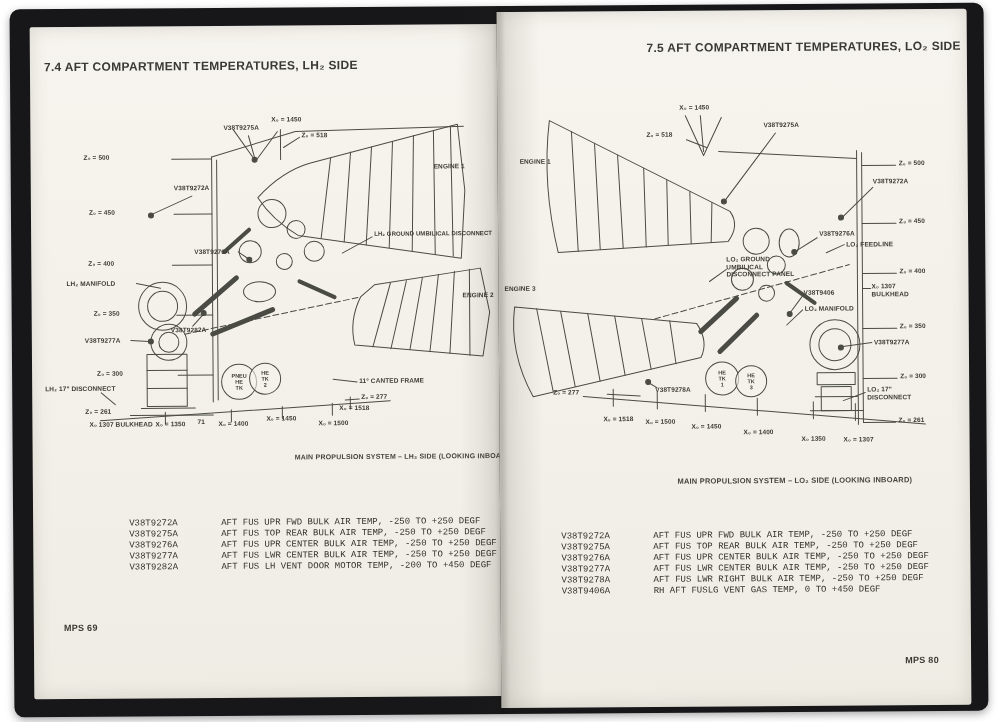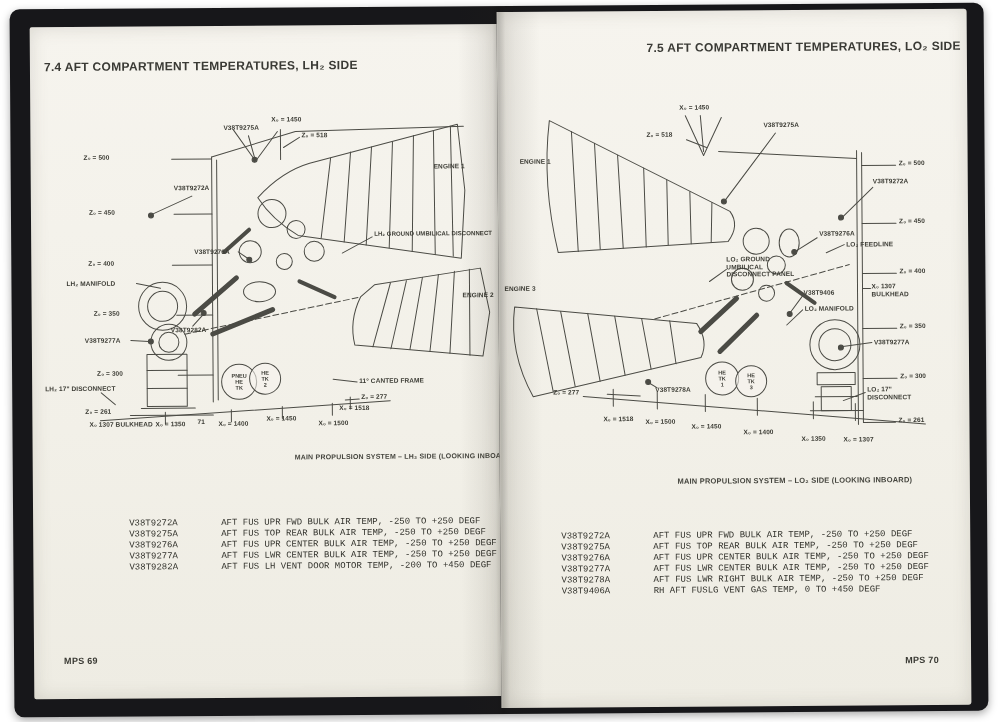--- a/index.html
+++ b/index.html
@@ -203,21 +203,21 @@
       <div class="legend-row">
           <span class="legend-id">V38T9277A</span>
           <span>AFT FUS LWR CENTER BULK AIR TEMP, -250 TO +250 DEGF</span>
         </div>
       <div class="legend-row">
           <span class="legend-id">V38T9282A</span>
           <span>AFT FUS LH VENT DOOR MOTOR TEMP, -200 TO +450 DEGF</span>
         </div>
     </div>
 
-    <div class="footer" style="left:30px;top:629px;">MPS 69</div>
+    <div class="footer" style="left:30px;top:596px;">MPS 69</div>
   </div>
 
   <div class="page page-right">
     <div class="title" style="right:6px;top:30px;text-align:right;">7.5 AFT COMPARTMENT TEMPERATURES, LO₂ SIDE</div>
 
     <div class="diagram" style="left:6px;top:83px;width:455px;height:360px;">
       <svg class="art" width="455" height="360" viewBox="0 0 455 360">
         <g stroke="#4b4b45" stroke-width="1" fill="none" stroke-linecap="round" stroke-linejoin="round">
 
           <line x1="353" y1="58" x2="353" y2="332"></line>
@@ -371,17 +371,17 @@
       <div class="legend-row">
           <span class="legend-id">V38T9278A</span>
           <span>AFT FUS LWR RIGHT BULK AIR TEMP, -250 TO +250 DEGF</span>
         </div>
       <div class="legend-row">
           <span class="legend-id">V38T9406A</span>
           <span>RH AFT FUSLG VENT GAS TEMP, 0 TO +450 DEGF</span>
         </div>
     </div>
 
-    <div class="footer" style="left:404px;top:646px;">MPS 70</div>
+    <div class="footer" style="left:404px;top:646px;">MPS 80</div>
   </div>
 
   <div class="gutter"></div>
 </div>
 
 </body></html>

